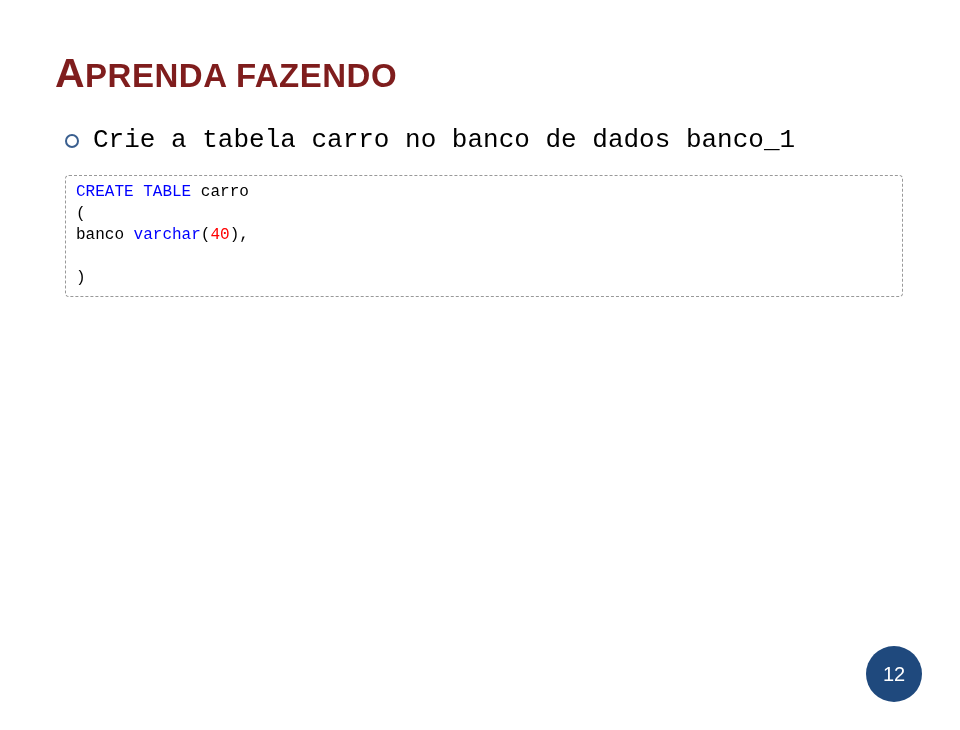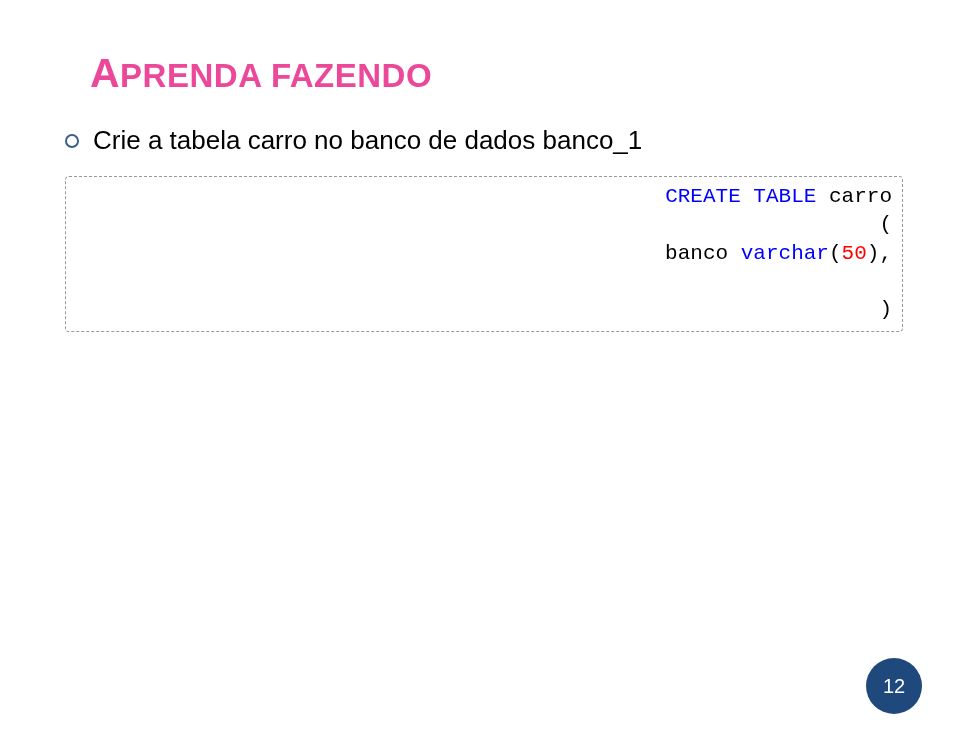--- a/index.html
+++ b/index.html
@@ -16,25 +16,24 @@
       overflow: hidden;
     }
     .slide {
       padding: 50px 55px 0 55px;
       position: relative;
       height: 100%;
     }
     .title {
       font-size: 33px;
       font-weight: bold;
-      color: #ec4899;
+      color: #7f1d1d;
       letter-spacing: 0.5px;
       margin-bottom: 28px;
       font-family: Verdana, Arial, sans-serif;
-      margin-left: 35px;
     }
     .title .first-letter {
       font-size: 41px;
     }
     .bullet-line {
       display: flex;
       align-items: flex-start;
       margin-left: 10px;
       margin-bottom: 20px;
     }
@@ -43,44 +42,43 @@
       height: 14px;
       border: 2px solid #3a5f8f;
       border-radius: 50%;
       margin-top: 9px;
       margin-right: 14px;
       flex-shrink: 0;
     }
     .bullet-text {
       font-size: 26px;
       color: #000000;
-      font-family: Liberation Sans, sans-serif;
+      font-family: Liberation Mono, monospace;
     }
     .code-box {
       margin-left: 10px;
       margin-right: 0;
       padding: 6px 10px;
       border: 1px dashed #999999;
       border-radius: 4px;
       font-family: "Courier New", Courier, monospace;
-      font-size: 21px;
+      font-size: 16px;
       line-height: 1.35;
       color: #000000;
       width: 838px;
-      text-align: right;
     }
     .kw-blue {
       color: #0000ff;
     }
     .kw-red {
       color: #ff0000;
     }
     .page-number {
       position: absolute;
-      bottom: 16px;
+      bottom: 28px;
       right: 38px;
       width: 56px;
       height: 56px;
       background: #1f497d;
       border-radius: 50%;
       display: flex;
       align-items: center;
       justify-content: center;
       color: #ffffff;
       font-size: 20px;
@@ -96,21 +94,21 @@
   </h1>
 
   <div class="bullet-line">
     <span class="bullet-icon"></span>
     <span class="bullet-text">Crie a tabela carro no banco de dados banco_1</span>
   </div>
 
   <div class="code-box">
     <div><span class="kw-blue">CREATE TABLE </span><span>carro</span></div>
     <div>(</div>
-    <div><span>banco </span><span class="kw-blue">varchar</span><span>(</span><span class="kw-red">50</span><span>),</span></div>
+    <div><span>banco </span><span class="kw-blue">varchar</span><span>(</span><span class="kw-red">40</span><span>),</span></div>
     <div>&nbsp;</div>
     <div>)</div>
   </div>
 
   <div class="page-number">
     <span>12</span>
   </div>
 </div>
 
 </body></html>

